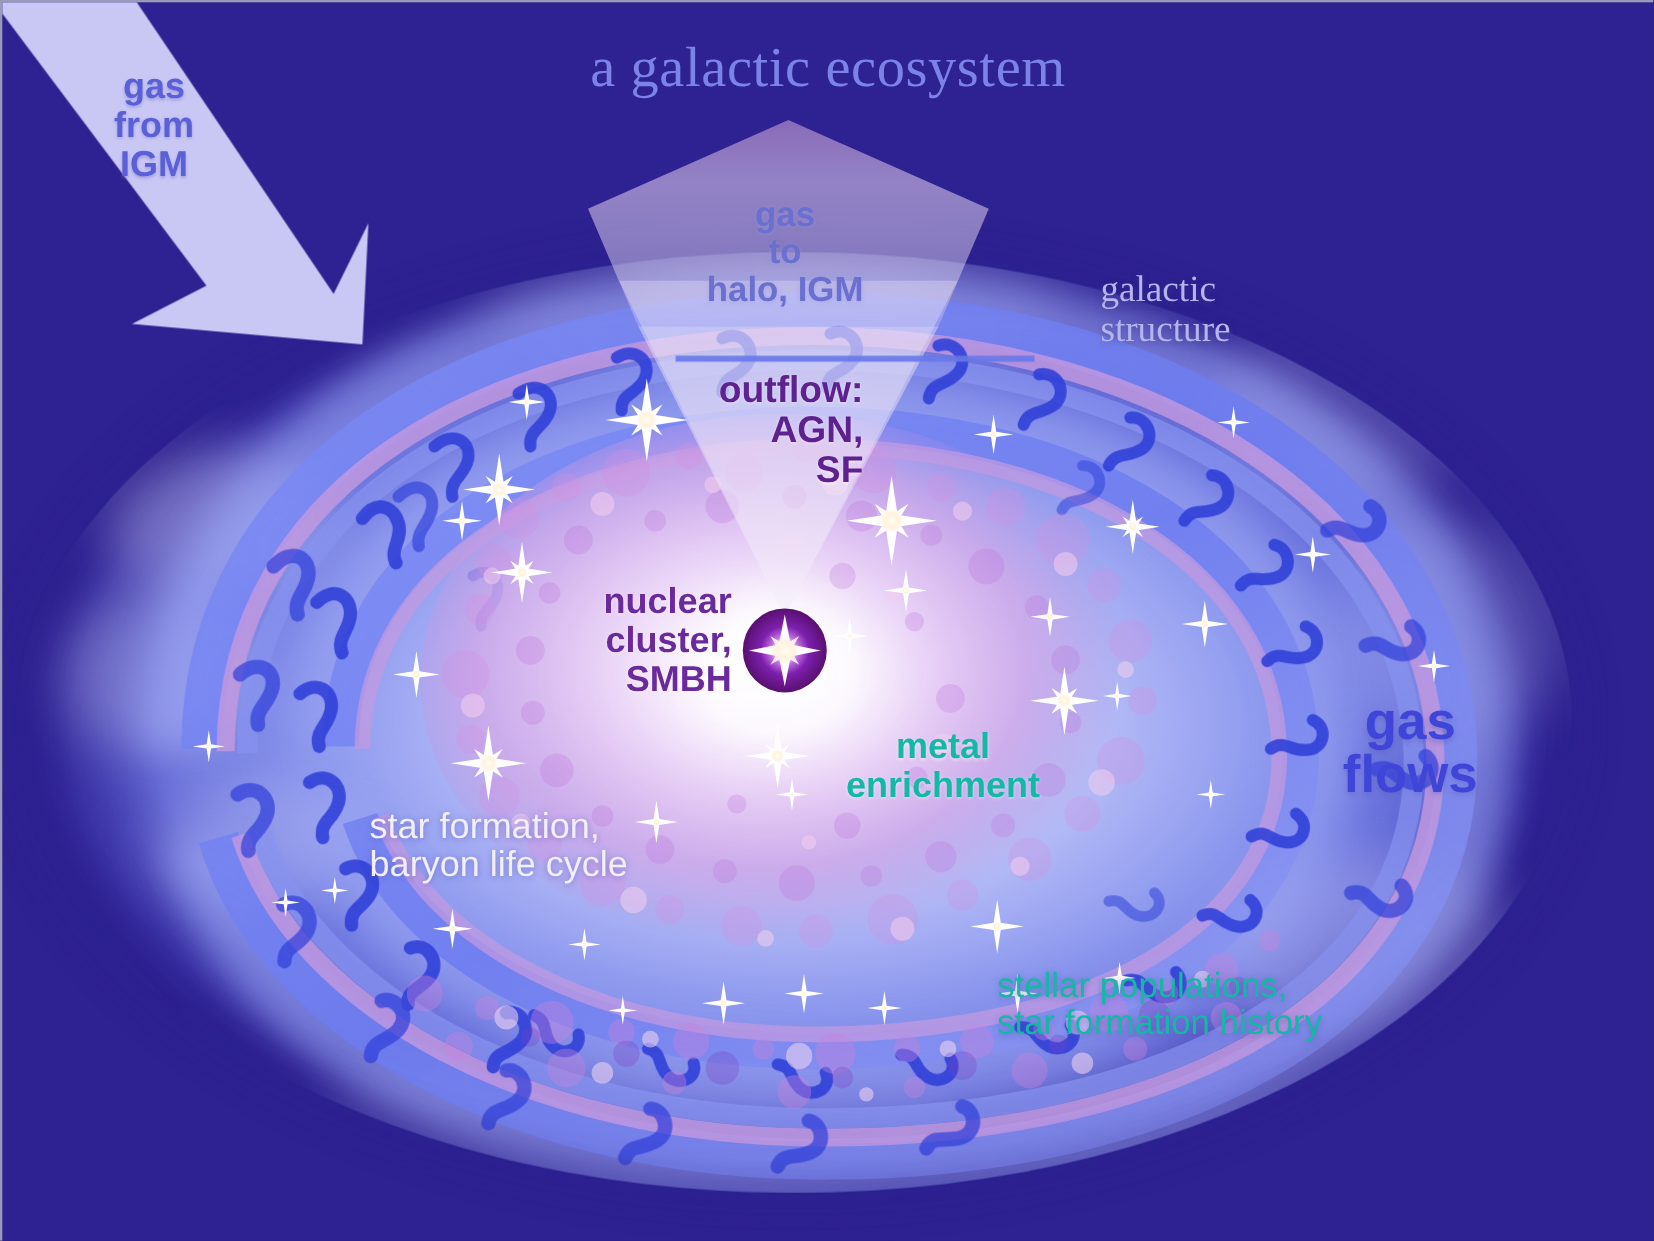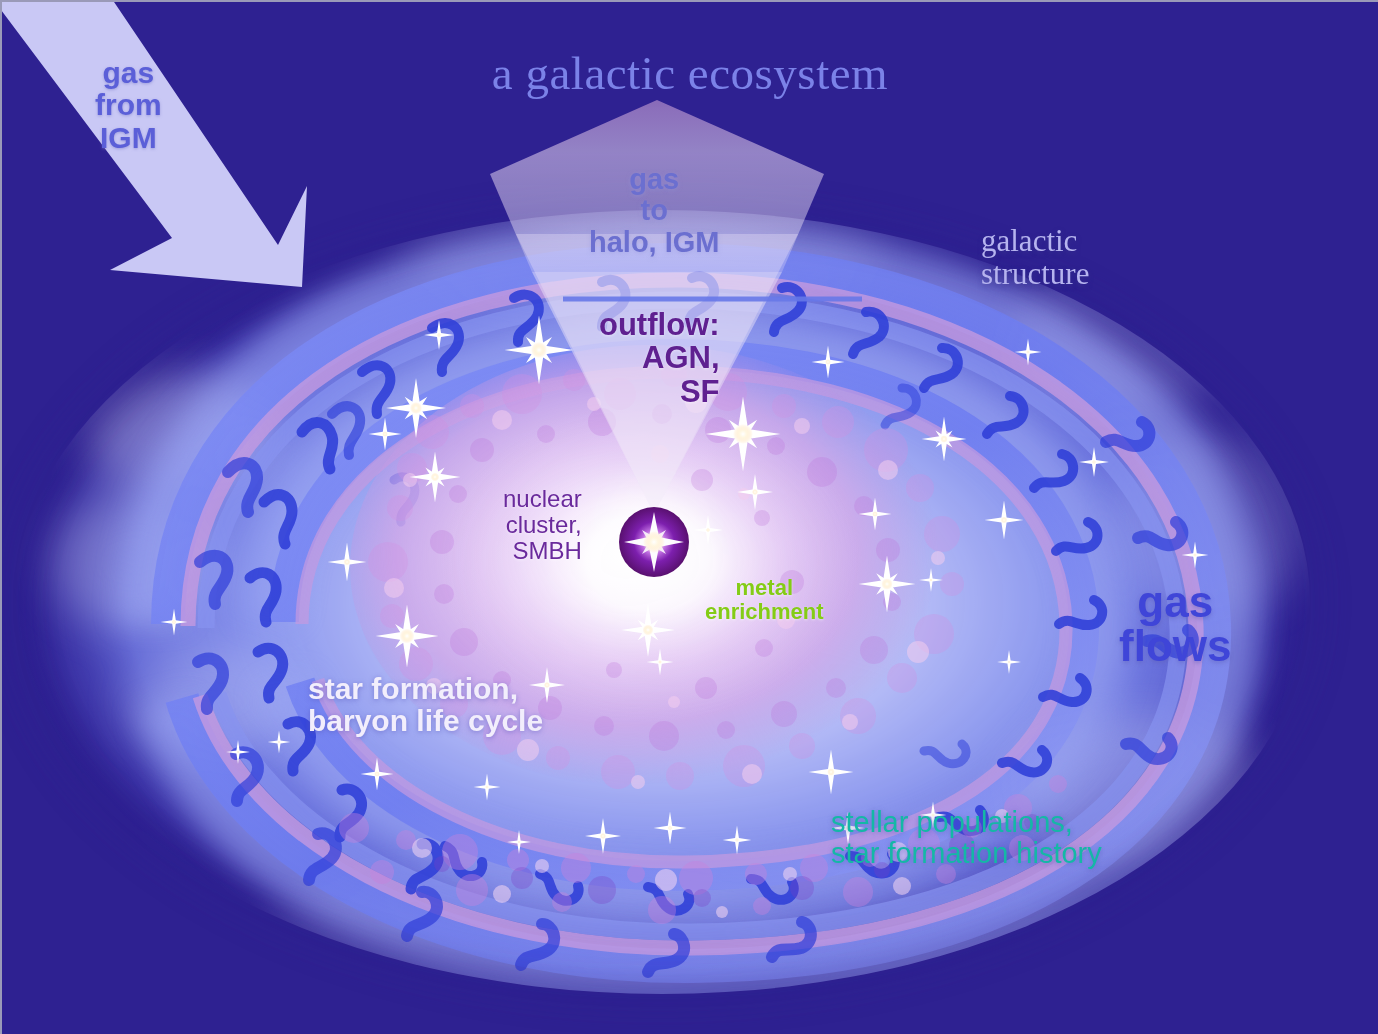--- a/index.html
+++ b/index.html
@@ -6,36 +6,36 @@
   body{width:1378px;height:1034px;overflow:hidden;
        font-family:"Liberation Sans",sans-serif;}
   #stage{position:relative;width:1378px;height:1034px;overflow:hidden;
          background:#2e2191;box-sizing:border-box;
          border-left:2px solid #9a9ab8;border-top:2px solid #9a9ab8;}
   #sky{position:absolute;inset:0;width:1378px;height:1034px;}
   .lbl{position:absolute;white-space:pre;line-height:1.08;pointer-events:none;}
 
   
   #title{left:0;right:0;top:30px;text-align:center;font-family:"Liberation Serif",serif;
-         font-size:47px;color:#7b82e8;letter-spacing:.5px;margin-top:16px;}
+         font-size:47px;color:#7b82e8;letter-spacing:.5px;}
   #gas-from-igm{left:93px;top:55px;font-size:30px;color:#5b5fd8;font-weight:600;
          text-align:center;text-shadow:0 1px 3px rgba(120,120,200,.55);}
   #gas-to-halo{left:587px;top:162px;font-size:29px;color:#6b6fd0;font-weight:600;
          text-align:center;text-shadow:0 1px 4px rgba(150,150,215,.5);}
   #outflow{left:597px;top:306px;font-size:31px;color:#5f2090;font-weight:600;
          text-shadow:0 1px 3px rgba(255,255,255,.45);text-align:right;}
-  #galactic-structure{left:979px;top:222px;font-size:31px;color:#b6b4ef;
+  #galactic-structure{left:915px;top:222px;font-size:31px;color:#b6b4ef;
          font-family:"Liberation Serif",serif;text-shadow:0 2px 5px rgba(60,60,140,.5);}
-  #nuclear{left:501px;top:484px;font-size:24px;color:#6a2a9c;font-weight:400;
+  #nuclear{left:501px;top:484px;font-size:30px;color:#6a2a9c;font-weight:700;
          text-align:right;text-shadow:0 1px 3px rgba(255,255,255,.55);}
-  #metal{left:703px;top:574px;font-size:22px;color:#84cc16;font-weight:600;
+  #metal{left:703px;top:605px;font-size:30px;color:#14b8a6;font-weight:600;
          text-align:center;text-shadow:0 1px 3px rgba(255,255,255,.5);}
   #gas-flows{left:1117px;top:578px;font-size:44px;color:#3f45d8;font-weight:600;
          text-align:center;line-height:1.0;text-shadow:0 2px 4px rgba(90,90,180,.45);}
-  #starform{left:306px;top:671px;font-size:30px;color:#f2eefc;font-weight:700;
+  #starform{left:306px;top:671px;font-size:30px;color:#f2eefc;font-weight:400;
          text-shadow:0 1px 5px rgba(90,90,190,.6);}
   #stellarpop{left:829px;top:805px;font-size:29px;color:#14b8a6;font-weight:500;
          text-shadow:0 1px 5px rgba(90,90,180,.6);}
 </style>
 </head>
 <body>
 
 <div id="stage">
 
 <svg id="sky" viewBox="0 0 1378 1034" preserveAspectRatio="none">

